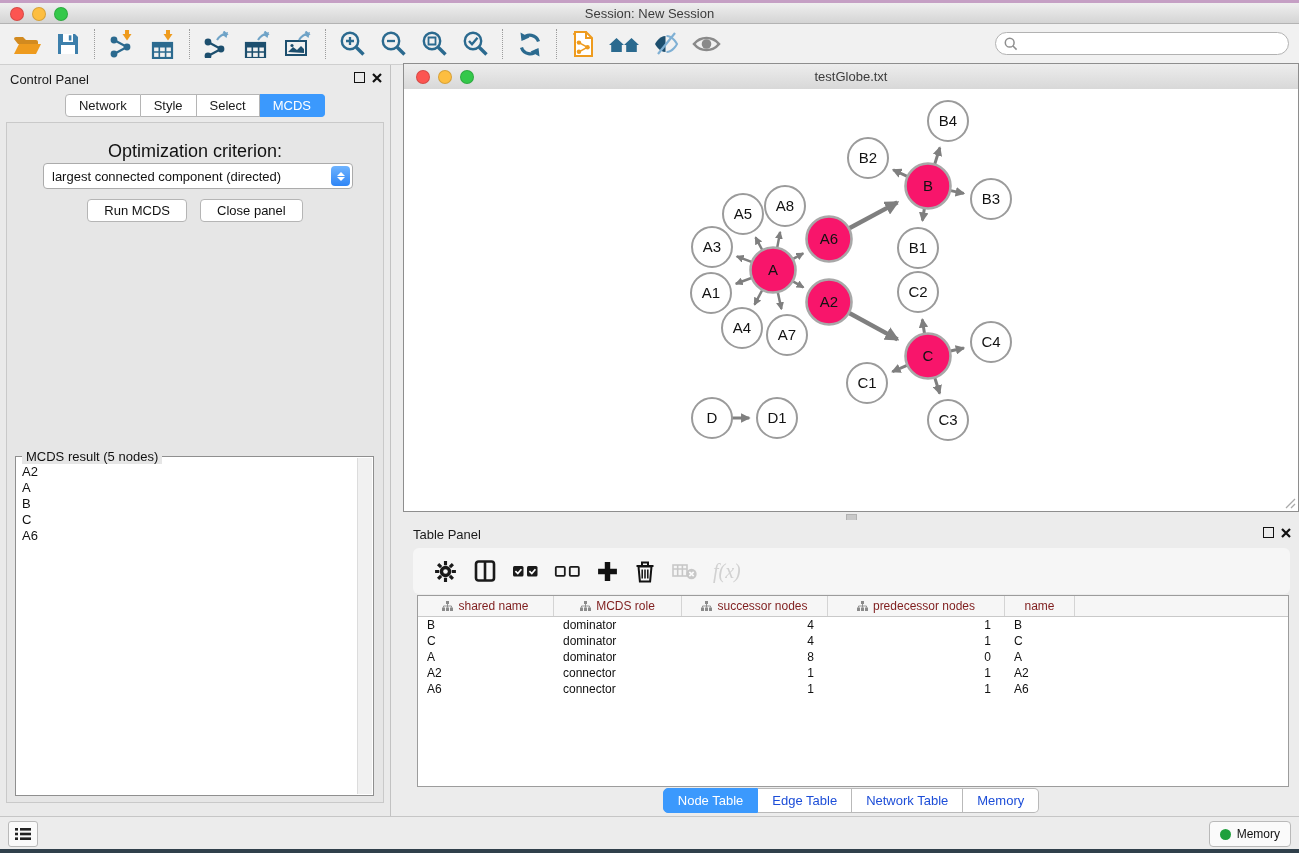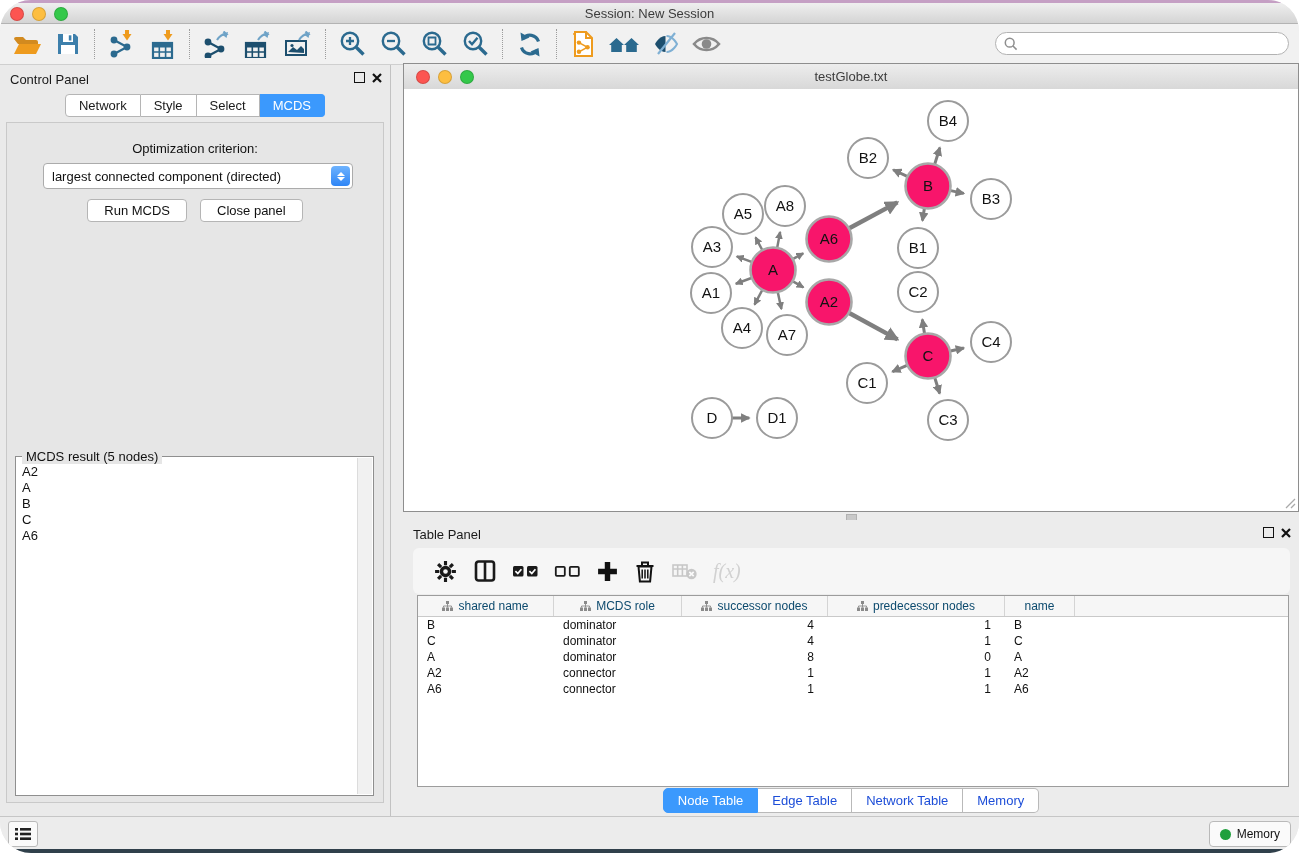--- a/index.html
+++ b/index.html
@@ -1,17 +1,17 @@
 <!DOCTYPE html>
 <html><head>
 <meta charset="utf-8">
 <style>
   html,body{margin:0;padding:0;}
   body{font-family:"Liberation Sans",sans-serif;-webkit-font-smoothing:antialiased;}
-  #screen{position:relative;width:1299px;height:853px;background:#ececec;overflow:hidden;border-radius:31px;}
+  #screen{position:relative;width:1299px;height:853px;background:#ececec;overflow:hidden;}
 
   
   #desktop-top{position:absolute;top:0;left:0;right:0;height:3px;background:#c59fc4;}
   #desktop-bottom{position:absolute;bottom:0;left:0;right:0;height:4px;background:#30404b;}
 
   
   #titlebar{position:absolute;top:3px;left:0;right:0;height:20px;background:linear-gradient(#efefef,#d4d4d4);border-bottom:1px solid #b3b3b3;}
   .lights{position:absolute;left:10px;top:4px;display:flex;gap:8px;}
   .light{width:12px;height:12px;border-radius:50%;border:0.5px solid rgba(0,0,0,.15);}
   .light.red{background:#fc5551;} .light.yellow{background:#fdbe40;} .light.green{background:#34c84a;}
@@ -28,21 +28,21 @@
   #control-panel{position:absolute;left:0;top:65px;width:391px;bottom:36px;background:#eaeaea;border-right:1px solid #c2c2c2;box-sizing:border-box;}
   .panel-head{position:relative;height:28px;}
   .panel-head .phead-title{position:absolute;left:10px;top:7px;font-size:13px;color:#1a1a1a;}
   .phead-icons{position:absolute;right:8px;top:7px;display:flex;gap:7px;align-items:center;}
   #cp-tabs{display:flex;justify-content:center;margin-top:1px;}
   .cp-tab{padding:3px 13px;font-size:13px;color:#1a1a1a;background:#fff;border:1px solid #b5b5b5;border-left-width:0;cursor:default;}
   .cp-tab:first-child{border-left-width:1px;border-radius:4px 0 0 4px;}
   .cp-tab:last-child{border-radius:0 4px 4px 0;}
   .cp-tab.active{background:#3b99fd;border-color:#3b99fd;color:#fff;}
   #cp-inner{position:absolute;left:6px;right:6px;top:57px;bottom:14px;background:#e6e6e6;border:1px solid #c9c9c9;}
-  #opt-label{margin-top:18px;text-align:center;font-size:13px;color:#111;}
+  #opt-label{margin-top:18px;text-align:center;font-size:18px;color:#111;}
   #opt-select{position:absolute;left:36px;right:30px;top:40px;height:24px;background:#fff;border:1px solid #ababab;border-radius:4px;display:flex;align-items:center;}
   #opt-select .sel-text{flex:1;font-size:13px;padding-left:8px;color:#111;white-space:nowrap;}
   .stepper{width:19px;height:20px;margin-right:2px;border-radius:4px;background:linear-gradient(#6eb3fe,#2e85f6);display:flex;flex-direction:column;align-items:center;justify-content:center;gap:1px;}
   .stepper span{display:block;width:0;height:0;border-left:4px solid transparent;border-right:4px solid transparent;}
   .stepper .up{border-bottom:4px solid #fff;}
   .stepper .down{border-top:4px solid #fff;}
   #cp-buttons{position:absolute;top:76px;left:0;right:0;display:flex;justify-content:center;gap:13px;}
   .cp-btn{background:#fff;border:1px solid #b5b5b5;border-radius:4px;font-size:13px;padding:3px 16px;color:#111;}
   #result-box{position:absolute;left:8px;right:9px;top:333px;height:338px;border:1px solid #8f8f8f;background:#fff;}
   #result-legend{position:absolute;top:-8px;left:6px;background:#e6e6e6;padding:0 4px;font-size:13px;color:#111;}
@@ -61,21 +61,21 @@
   #h-splitter{position:absolute;left:846px;top:514px;width:9px;height:5px;background:#c9c9c9;border:1px solid #b2b2b2;}
 
   
   #table-panel{position:absolute;left:403px;top:520px;width:896px;height:297px;background:#ececec;}
   #tp-toolbar{position:absolute;left:10px;right:9px;top:28px;height:46px;background:#f6f6f6;border-radius:6px;display:flex;align-items:center;gap:15px;padding-left:20px;box-sizing:border-box;}
   .tp-icon{display:flex;align-items:center;justify-content:center;}
   .tp-icon.disabled{opacity:.5;}
   #fx-label{font-family:"Liberation Serif",serif;font-style:italic;font-size:20px;color:#adadad;}
   #node-table{position:absolute;left:14px;right:10px;top:75px;height:192px;background:#fff;border:1px solid #9c9c9c;box-sizing:border-box;overflow:hidden;}
   #nt-header{display:flex;height:20px;background:#f6f6f6;border-bottom:1px solid #c9c9c9;}
-  .nt-th{display:flex;align-items:center;justify-content:center;gap:5px;font-size:12px;color:#0c4a6e;border-right:1px solid #d4d4d4;box-sizing:border-box;}
+  .nt-th{display:flex;align-items:center;justify-content:center;gap:5px;font-size:12px;color:#7f1d1d;border-right:1px solid #d4d4d4;box-sizing:border-box;}
   .nt-row{display:flex;height:16px;}
   .nt-td{font-size:12px;color:#111;line-height:16px;box-sizing:border-box;white-space:nowrap;}
   #tp-tabs{position:absolute;left:0;right:0;top:268px;display:flex;justify-content:center;}
   .tp-tab{padding:4px 14px;font-size:13px;background:#fff;border:1px solid #b9b9b9;border-left-width:0;color:#1d4ed8;}
   .tp-tab:first-child{border-left-width:1px;border-radius:5px 0 0 5px;}
   .tp-tab:last-child{border-radius:0 5px 5px 0;}
   .tp-tab.active{background:#3b99fd;border-color:#3b99fd;color:#fff;}
 
   
   #status-bar{position:absolute;left:0;right:0;bottom:4px;height:32px;background:#ececec;border-top:1px solid #c6c6c6;}

